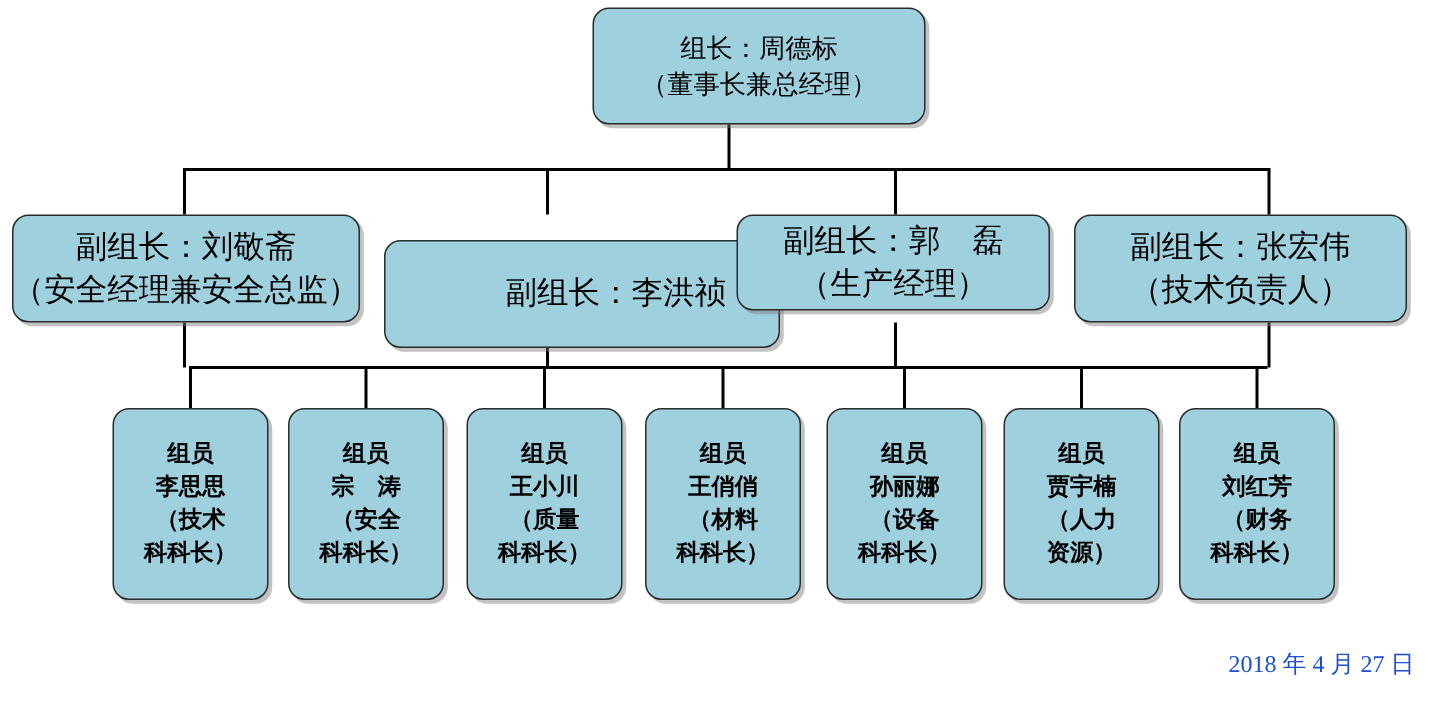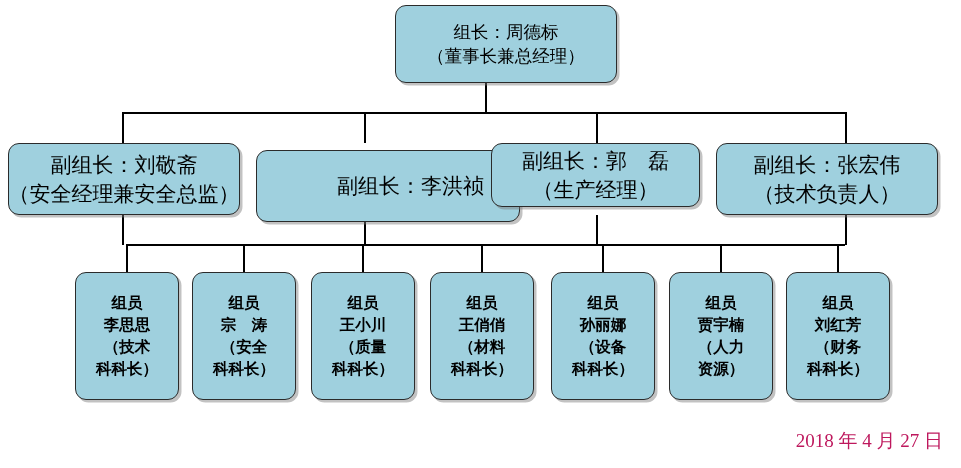--- a/index.html
+++ b/index.html
@@ -56,22 +56,22 @@
 
   .node.level-3 { font-size: 15.5px; }
   .node.level-3 .ln { line-height: 1.42; font-weight: bold; }
 
   
   #date-caption {
     position: absolute;
     right: 18px;
     bottom: 14px;
     font-family: "Liberation Serif", "DejaVu Serif", serif;
-    font-size: 19px;
-    color: #be185d;
+    font-size: 16px;
+    color: #1d4ed8;
     white-space: pre;
   }
 </style>
 </head>
 <body>
 
 <div id="chart-root">
 
   <div class="line v" style="left:485px; top:83px; height:30px;"></div>
   <div class="line h" style="left:122px; top:112px; width:724px;"></div>
@@ -98,21 +98,21 @@
   <div class="node level-1" style="left:375px; top:5px; width:222px; height:78px;margin-left:20px;">
     <span class="ln">组长：周德标</span>
     <span class="ln">（董事长兼总经理）</span>
   </div>
 
   <div class="node level-2" style="left:8px; top:143px; width:232px; height:72px;">
     <span class="ln">副组长：刘敬斋</span>
     <span class="ln">（安全经理兼安全总监）</span>
   </div>
 
-  <div class="node level-2" style="left:256px; top:150px; width:264px; height:72px;padding-left:45px;">
+  <div class="node level-2" style="left:256px; top:160px; width:264px; height:72px;padding-left:45px;">
     <span class="ln">副组长：李洪祯</span>
   </div>
 
   <div class="node level-2" style="left:491px; top:143px; width:209px; height:64px;">
     <span class="ln">副组长：郭　磊</span>
     <span class="ln">（生产经理）</span>
   </div>
 
   <div class="node level-2" style="left:716px; top:143px; width:222px; height:72px;">
     <span class="ln">副组长：张宏伟</span>

